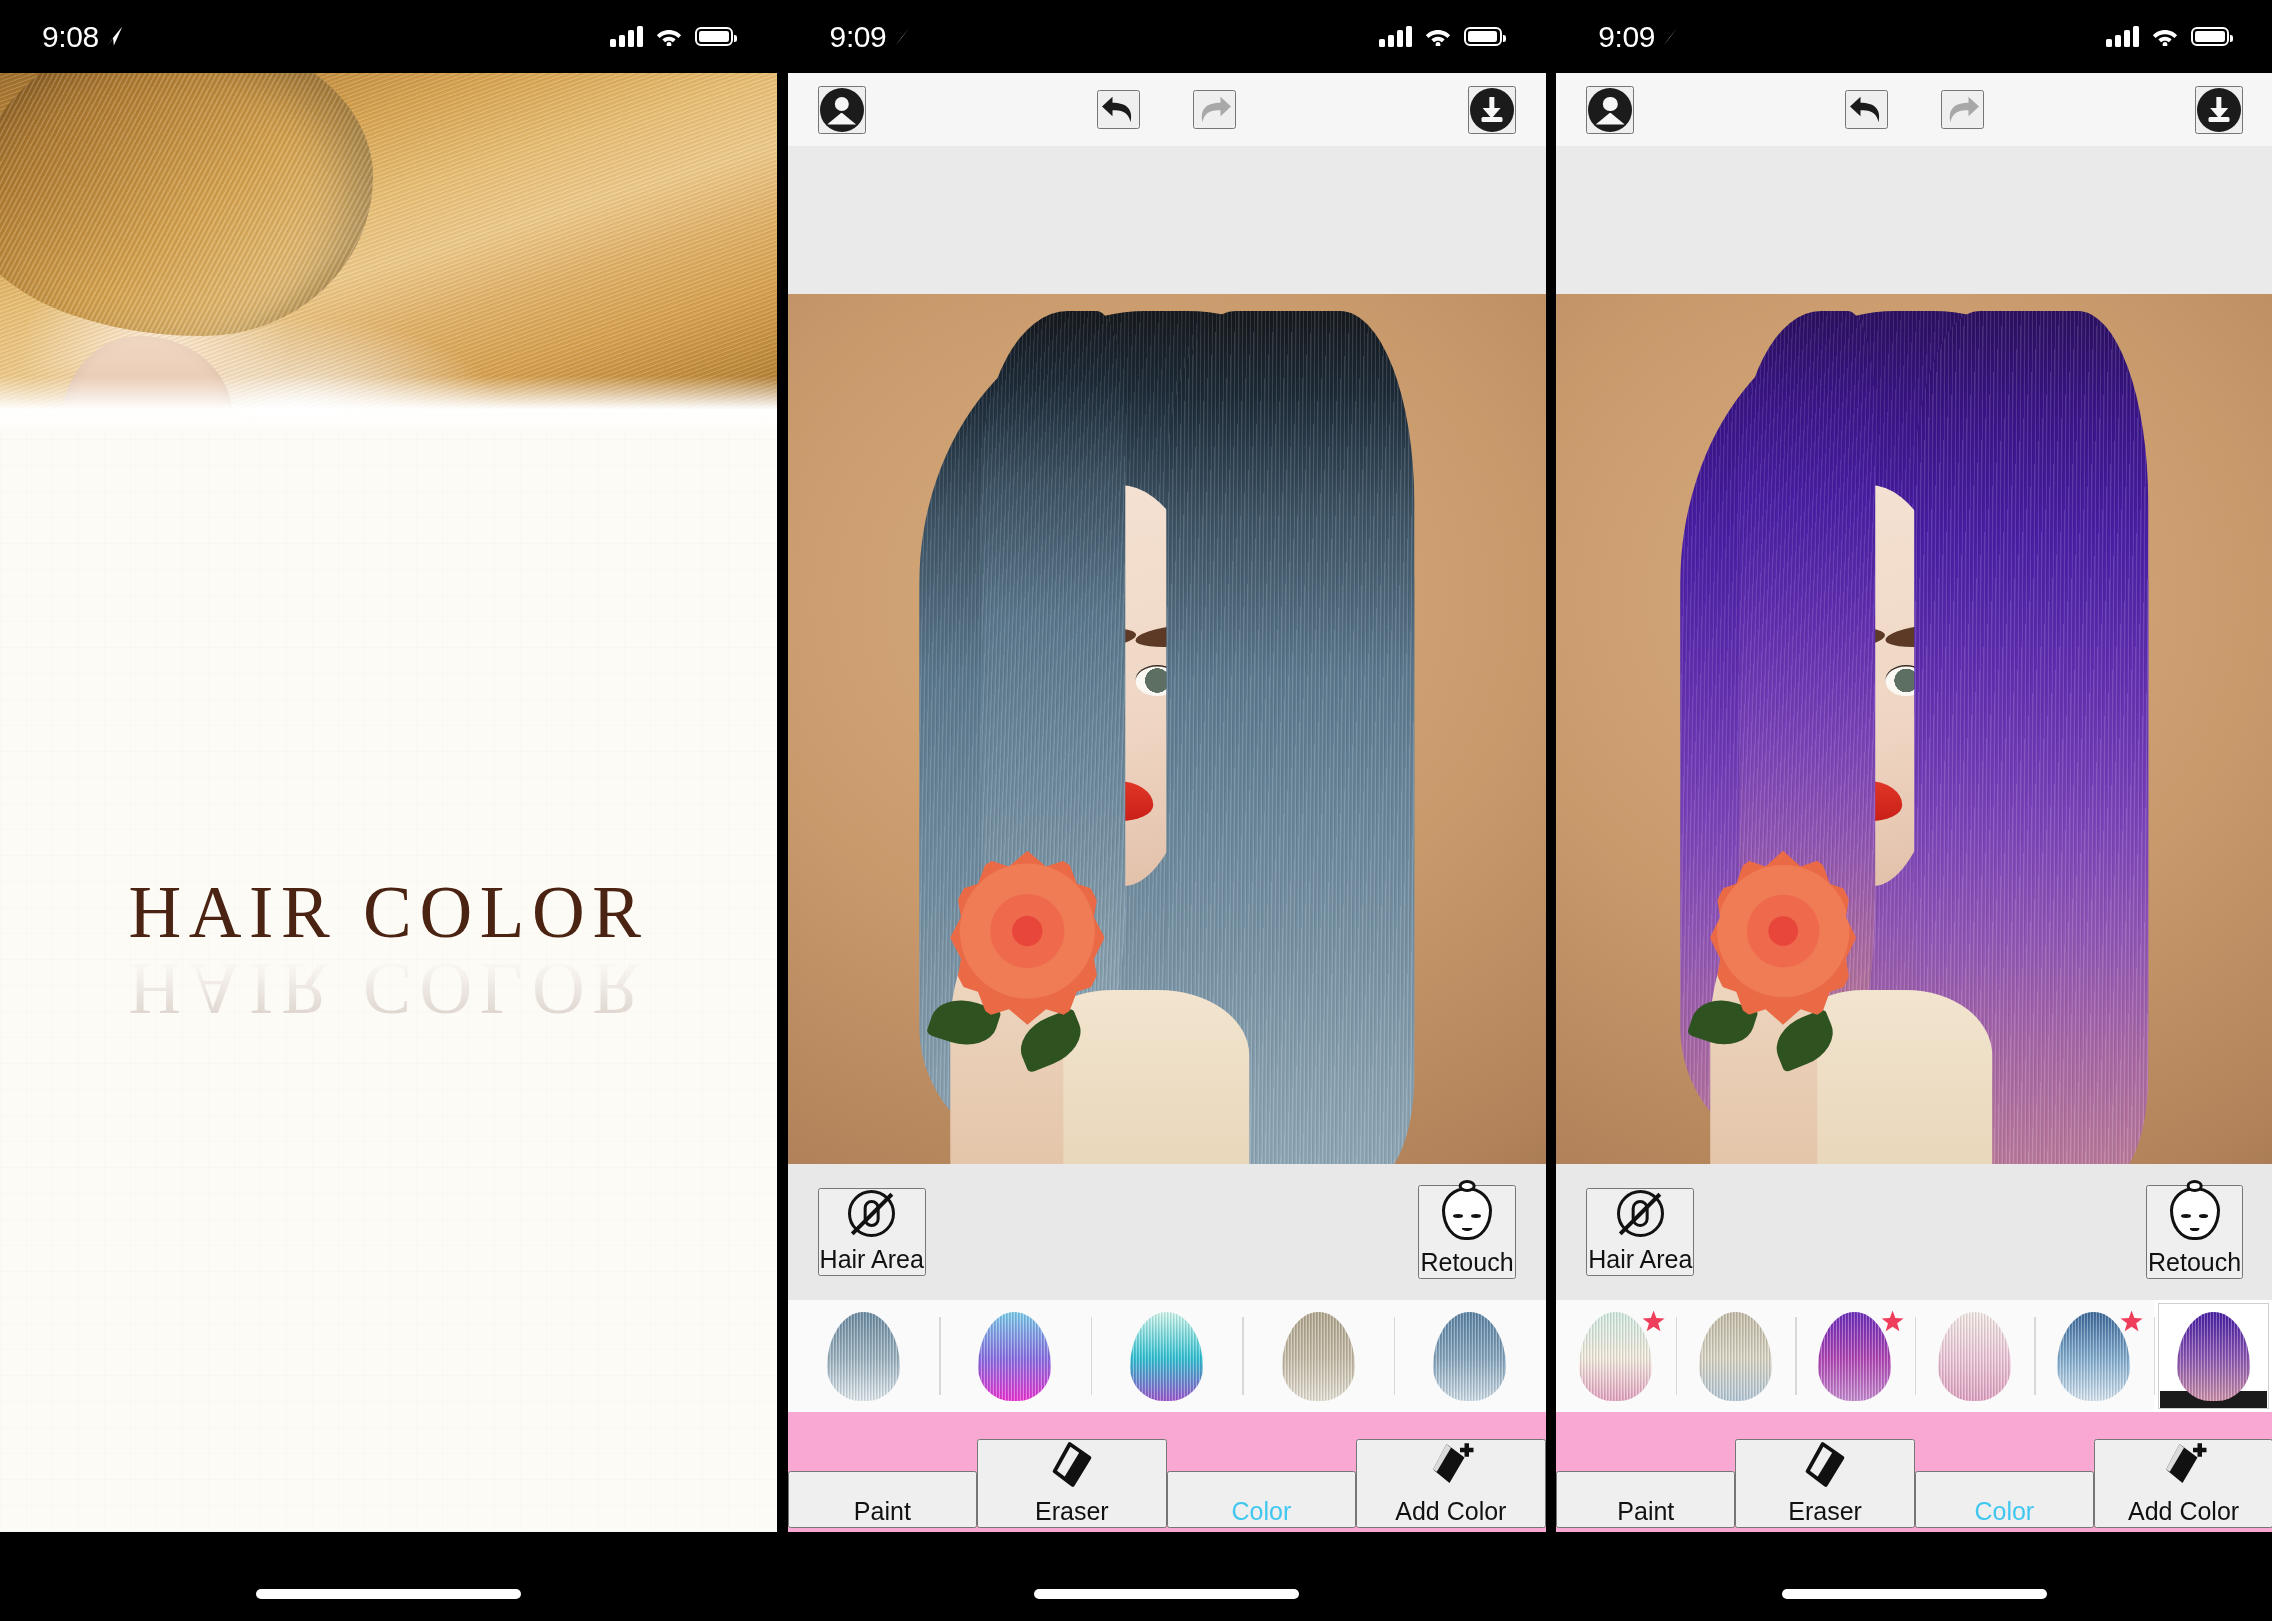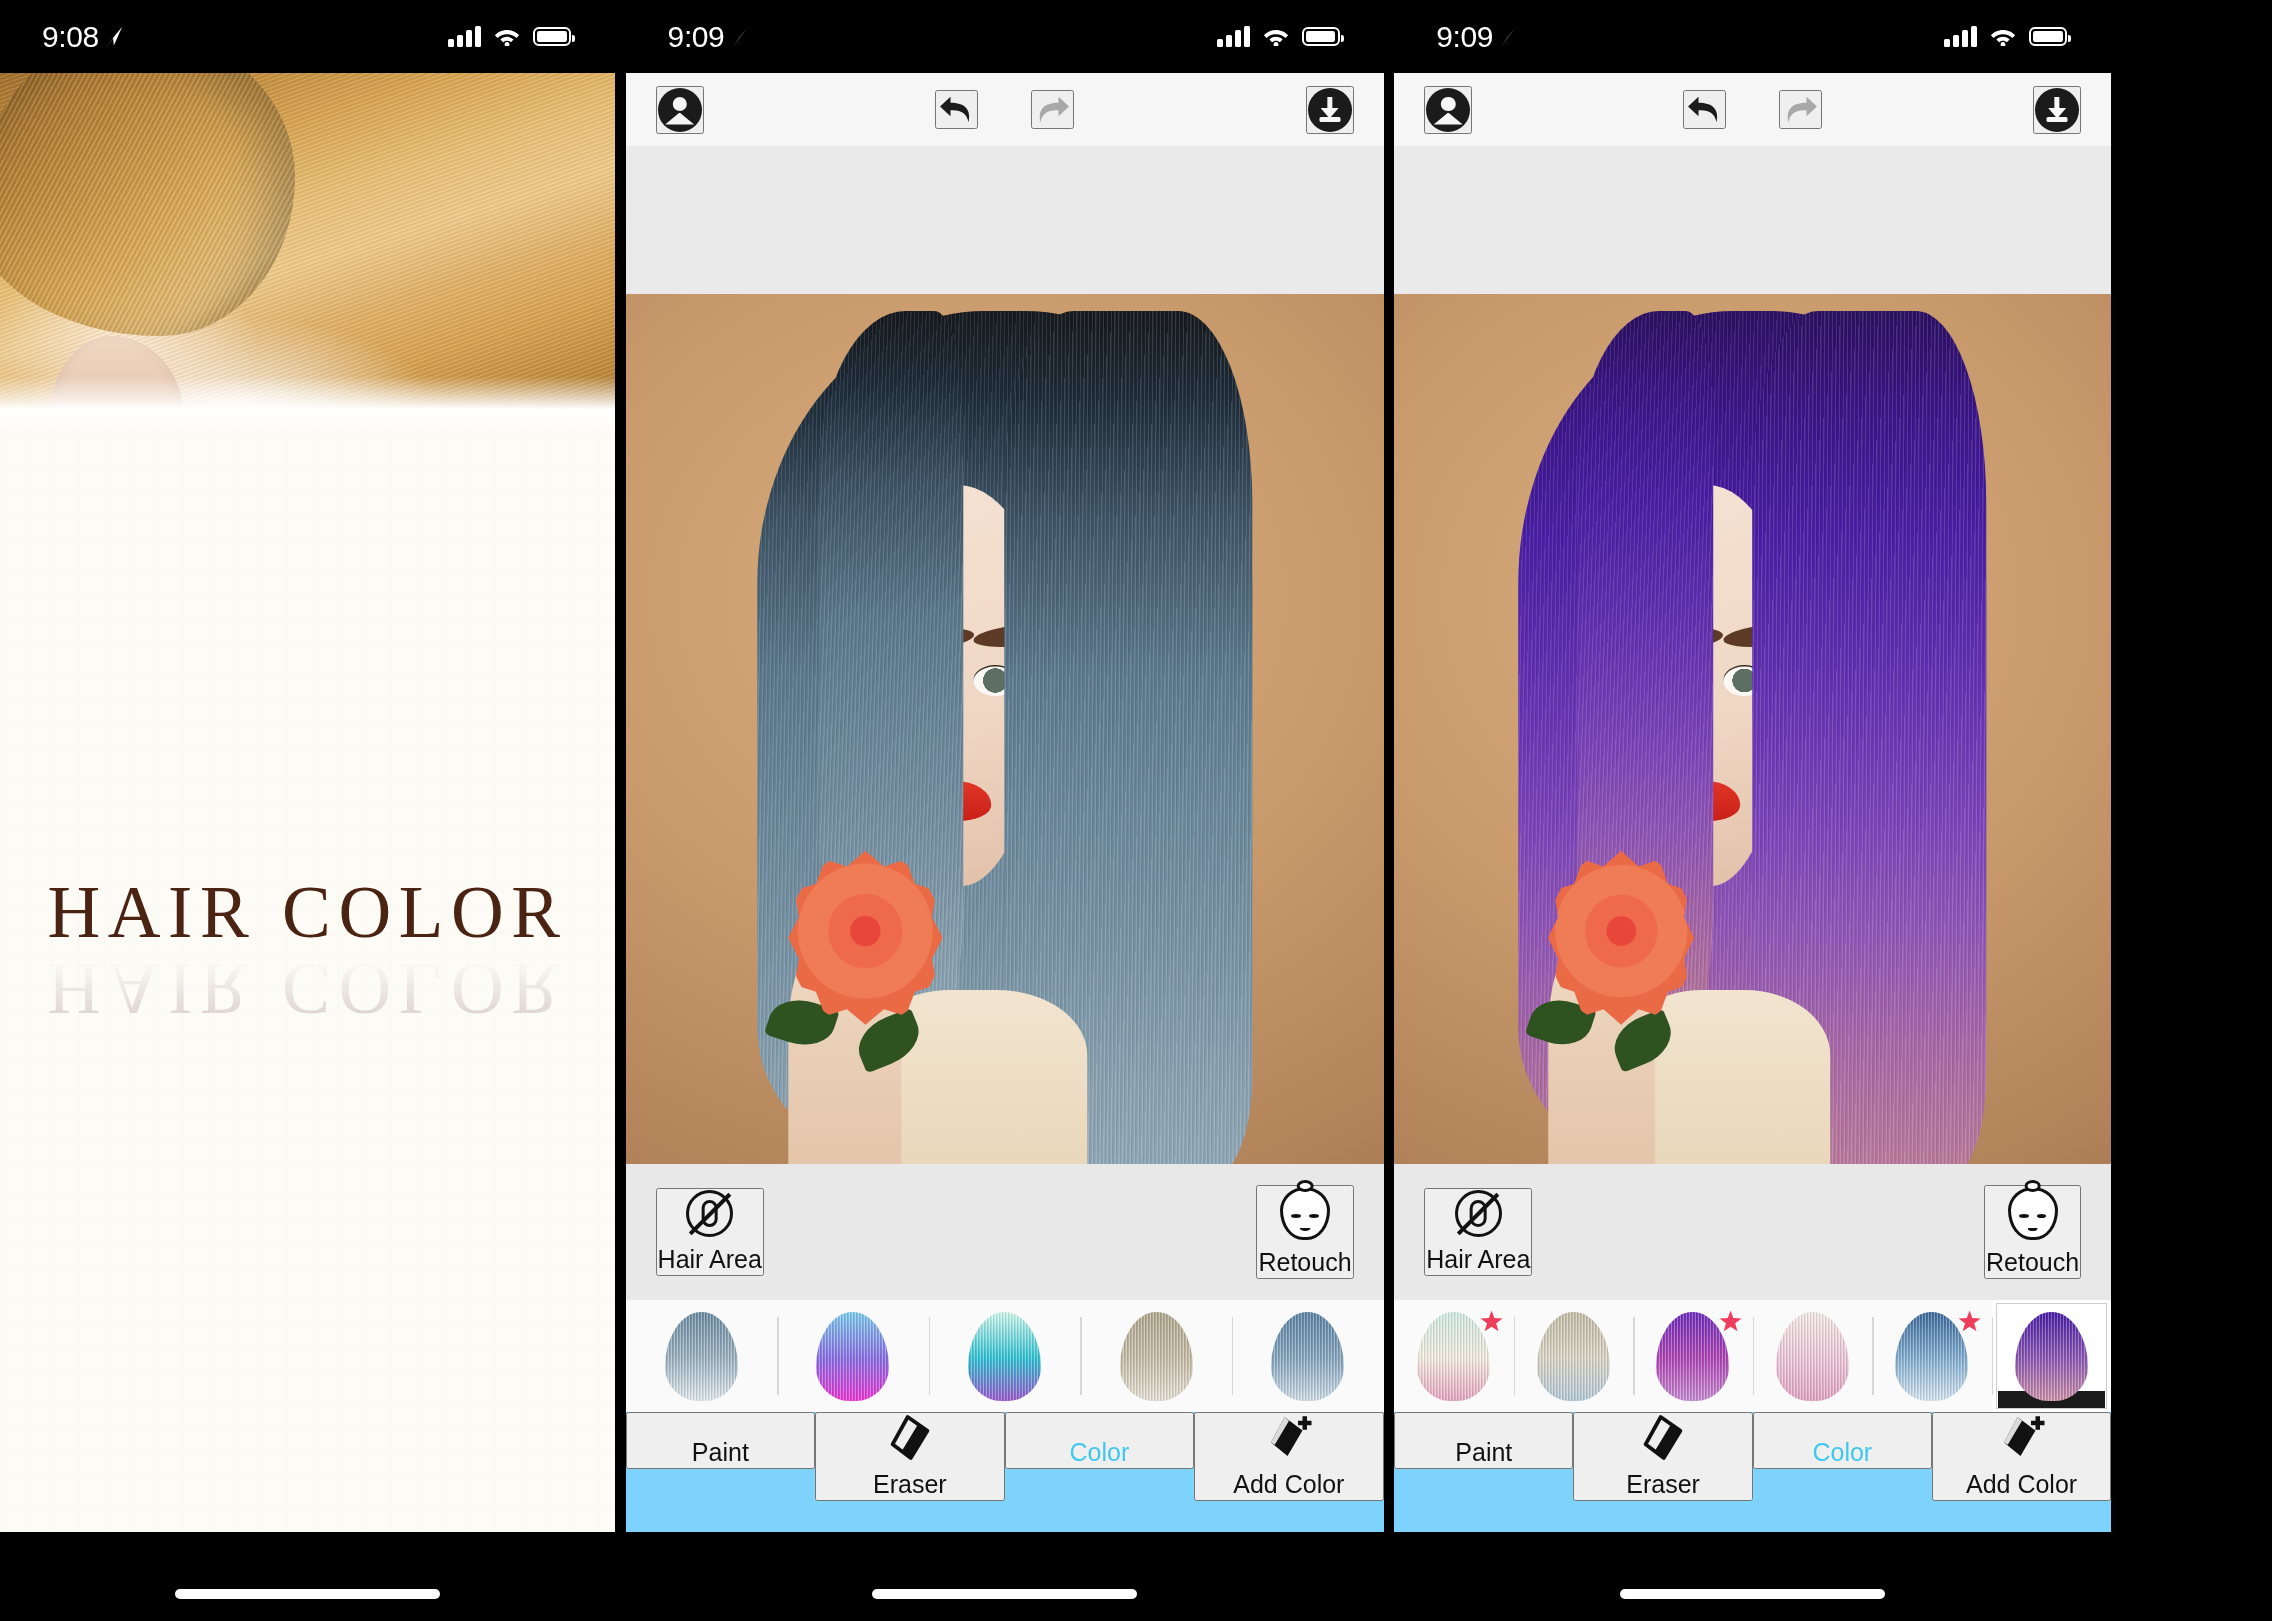--- a/index.html
+++ b/index.html
@@ -6,21 +6,21 @@
   html, body {
     width: 2273px; height: 1622px;
     background: #000;
     font-family: "Liberation Sans", sans-serif;
     overflow: hidden;
   }
   .stage { position: relative; width: 2273px; height: 1622px; background: #000; display: flex; }
 
   
   .panel { position: relative; height: 1622px; background: #000; overflow: hidden; flex: 0 0 auto; }
-  .panel.p1 { width: 615px; }
+  .panel.p1 { width: 777px; }
   .panel.p2 { width: 758px; }
   .panel.p3 { width: 717px; }
 
   .statusbar {
     position: relative; height: 73px; background: #000;
     display: flex; align-items: center; justify-content: space-between;
     padding: 0 44px 0 42px;
   }
   .sb-left { display: flex; align-items: center; gap: 5.3px; }
   .sb-time { color: #fff; font-size: 30px; font-weight: 500; letter-spacing: -0.4px; }
@@ -189,21 +189,21 @@
   .sw { width:73px; height:89px; border-radius: 50% 50% 46% 46% / 62% 62% 38% 38%; position:relative; overflow:hidden; }
   .sw::after { content:""; position:absolute; inset:0;
     background: repeating-linear-gradient(90deg, rgba(255,255,255,0.30) 0 0.8px, rgba(0,0,0,0.13) 1.5px, rgba(0,0,0,0) 3px); }
   .sw-cell.selected { background:#fff; }
   .sw-cell.selected .sel-box { position:absolute; left:4.5px; right:4.5px; top:3px; bottom:3px; border:1.5px solid #cfcfcf; background:#fff; }
   .sw-cell.selected .sel-bar { position:absolute; left:6px; right:6px; bottom:4.5px; height:16.7px; background:#1b1b1b; }
   .sw-cell.selected .sw { z-index:2; }
   .star { position:absolute; top:10.6px; right:10.6px; width:23px; height:22px; background:#ef3d5c;
     clip-path: polygon(50% 0%, 62% 34%, 98% 36%, 70% 58%, 80% 94%, 50% 73%, 20% 94%, 30% 58%, 2% 36%, 38% 34%); z-index:3; }
 
-  .tabbar { height: 120px; background:#7dd3fc; display:flex; align-items:flex-start; flex:0 0 auto; padding-bottom: 4.5px; }
+  .tabbar { height: 120px; background:#f9a8d4; display:flex; align-items:flex-end; flex:0 0 auto; padding-bottom: 4.5px; }
   .tab { flex:1 1 0; display:flex; flex-direction:column; align-items:center; justify-content:center; gap:9px; }
   .tab-label { font-size: 25px; color:#111; }
   .tab.active .tab-label { color:#3fc7ef; }
   .icon-eraser { width:44px; height:47px; position:relative; }
   .icon-addcolor { width:48px; height:47px; position:relative; }
 
   .divider { width: 10.6px; background:#000; flex:0 0 auto; }
 </style>
 </head>
 <body>

